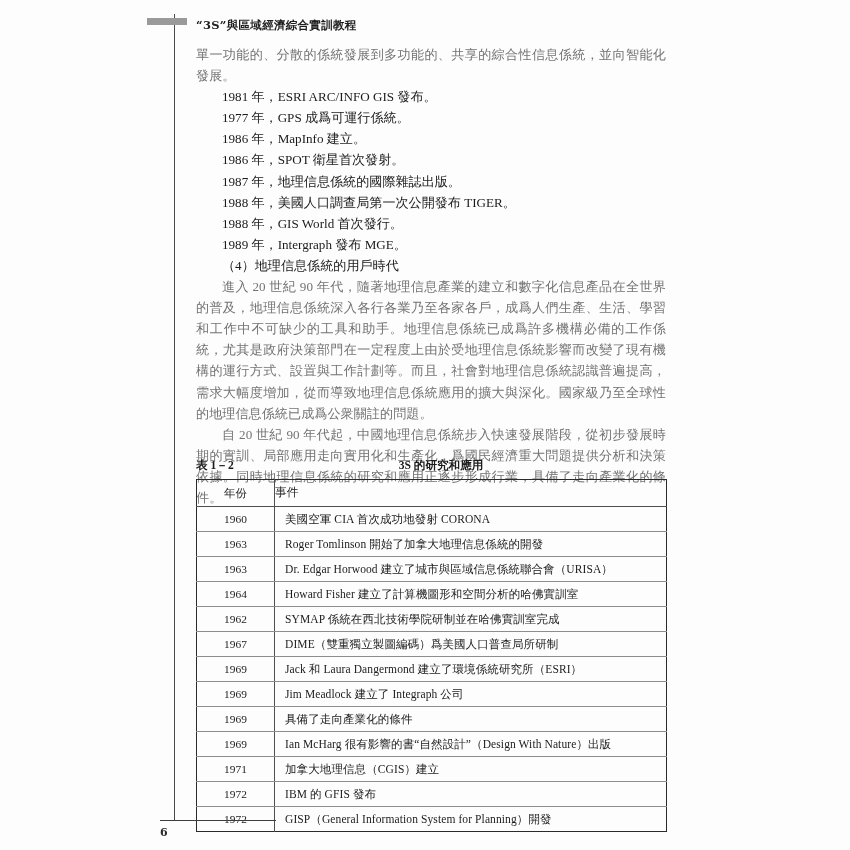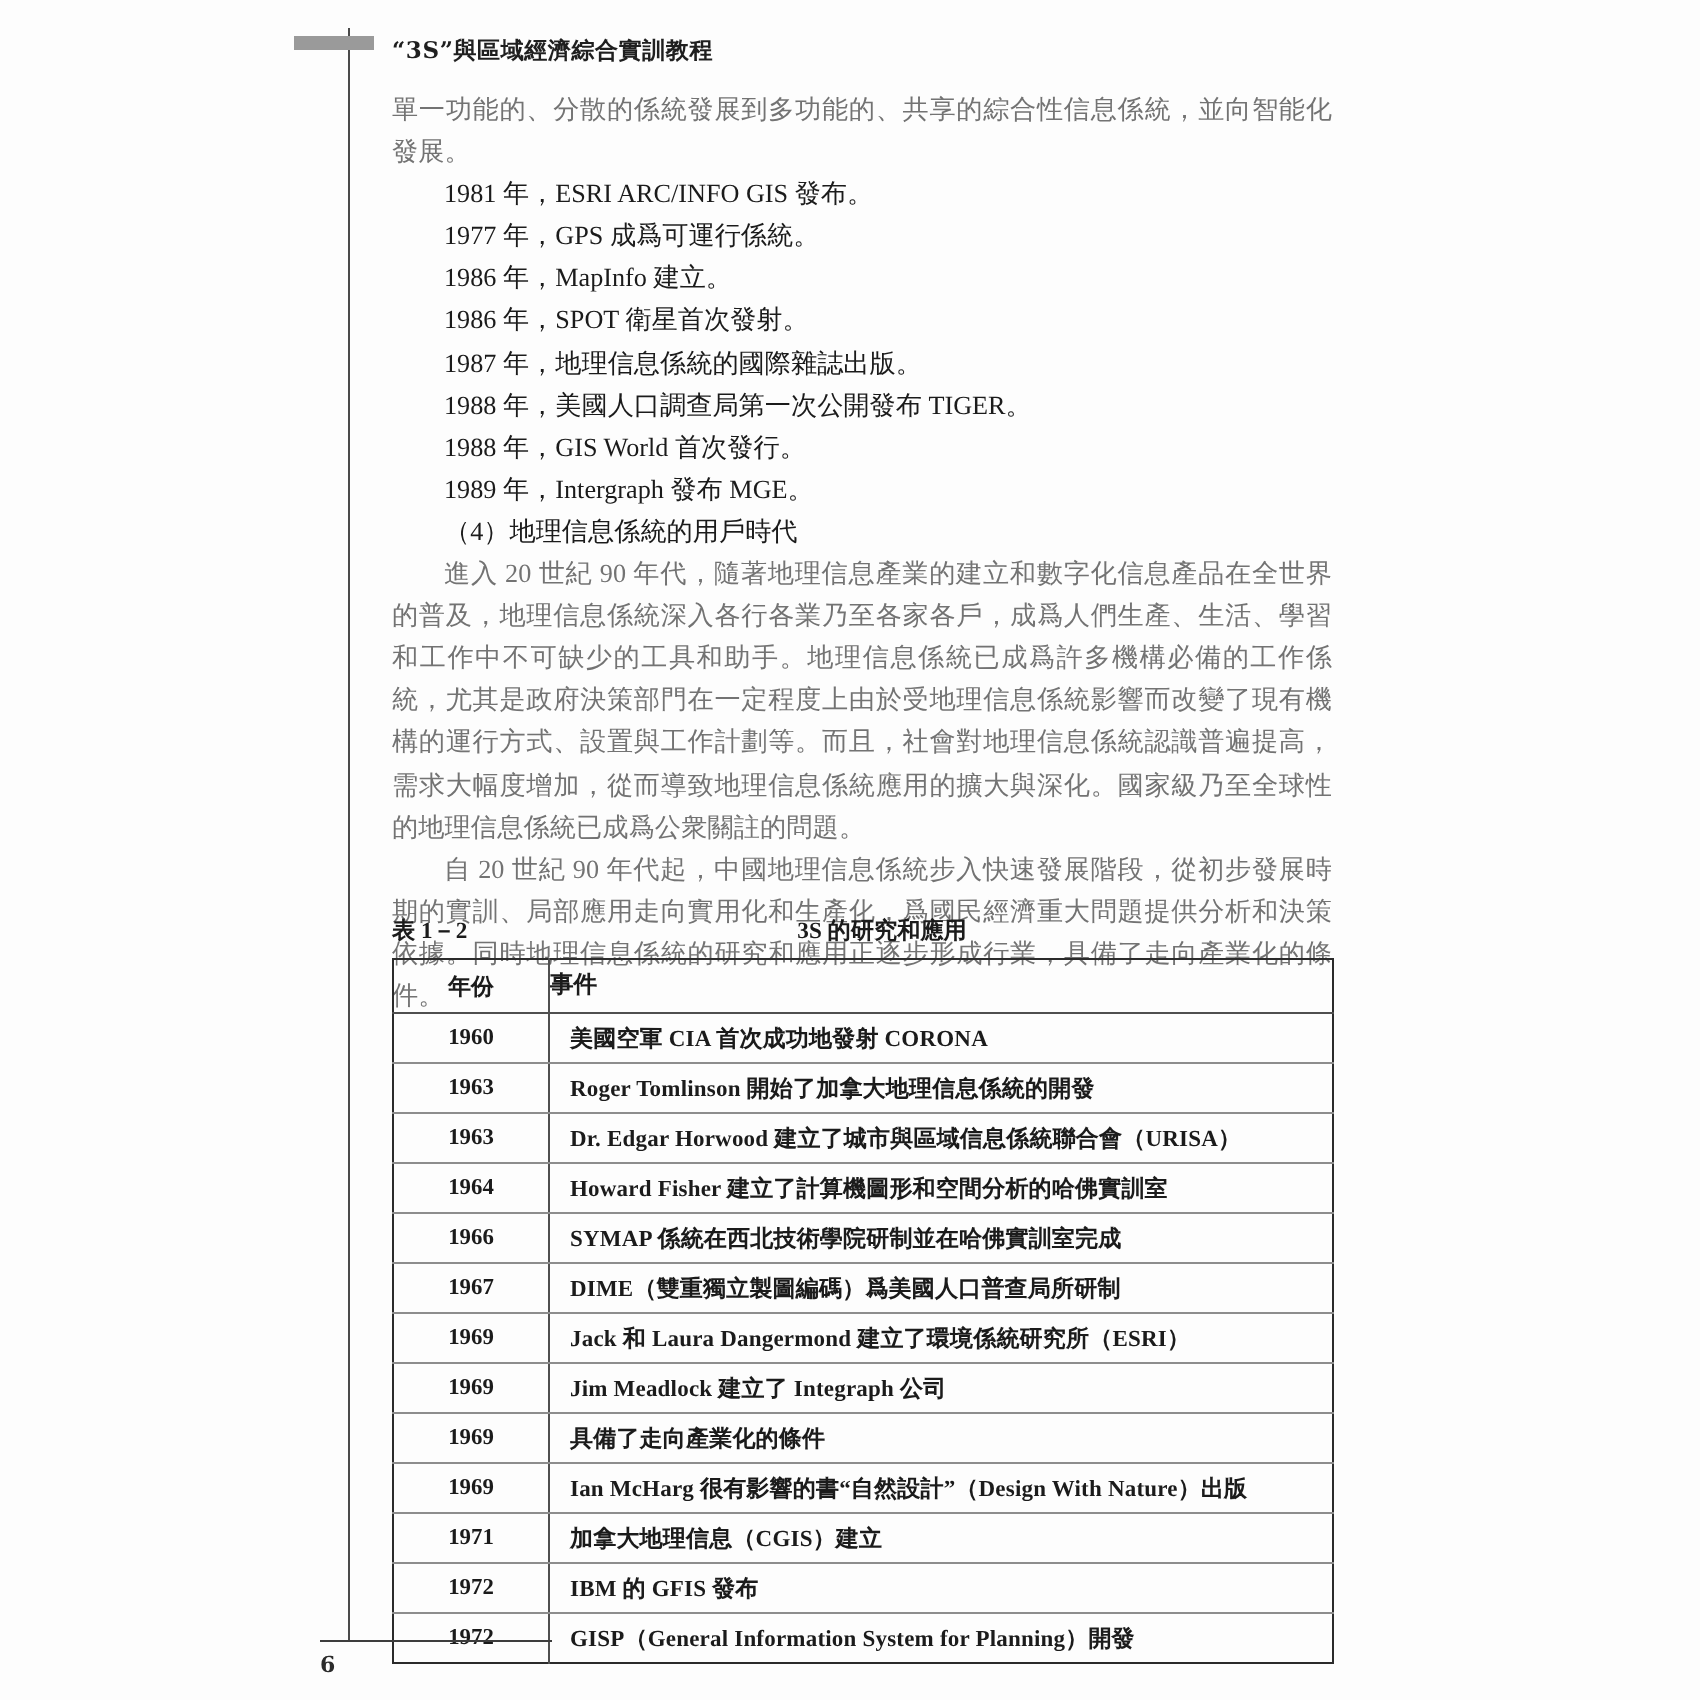--- a/index.html
+++ b/index.html
@@ -140,21 +140,21 @@
   }
   table.data col.c-year { width: 78px; }
   table.data col.c-event { width: 392px; }
 
   table.data th, table.data td {
     border-top: 0.8px solid #8d8d8d;
     border-bottom: 0.8px solid #8d8d8d;
     padding: 0;
     height: 24px;
     vertical-align: middle;
-    font-weight: bold;
+    font-weight: normal;
     color: #1b1b1b;
   }
   table.data th {
     font-size: 11.8px;
     text-align: left;
   }
   table.data th.th-year,
   table.data td.td-year {
     border-right: 1.1px solid #4f4f4f;
     text-align: center;
@@ -257,21 +257,21 @@
         </tr>
         <tr>
           <td class="td-year">1963</td>
           <td class="td-event">Dr. Edgar Horwood 建立了城市與區域信息係統聯合會（URISA）</td>
         </tr>
         <tr>
           <td class="td-year">1964</td>
           <td class="td-event">Howard Fisher 建立了計算機圖形和空間分析的哈佛實訓室</td>
         </tr>
         <tr>
-          <td class="td-year">1966</td>
+          <td class="td-year">1962</td>
           <td class="td-event">SYMAP 係統在西北技術學院研制並在哈佛實訓室完成</td>
         </tr>
         <tr>
           <td class="td-year">1967</td>
           <td class="td-event">DIME（雙重獨立製圖編碼）爲美國人口普查局所研制</td>
         </tr>
         <tr>
           <td class="td-year">1969</td>
           <td class="td-event">Jack 和 Laura Dangermond 建立了環境係統研究所（ESRI）</td>
         </tr>

